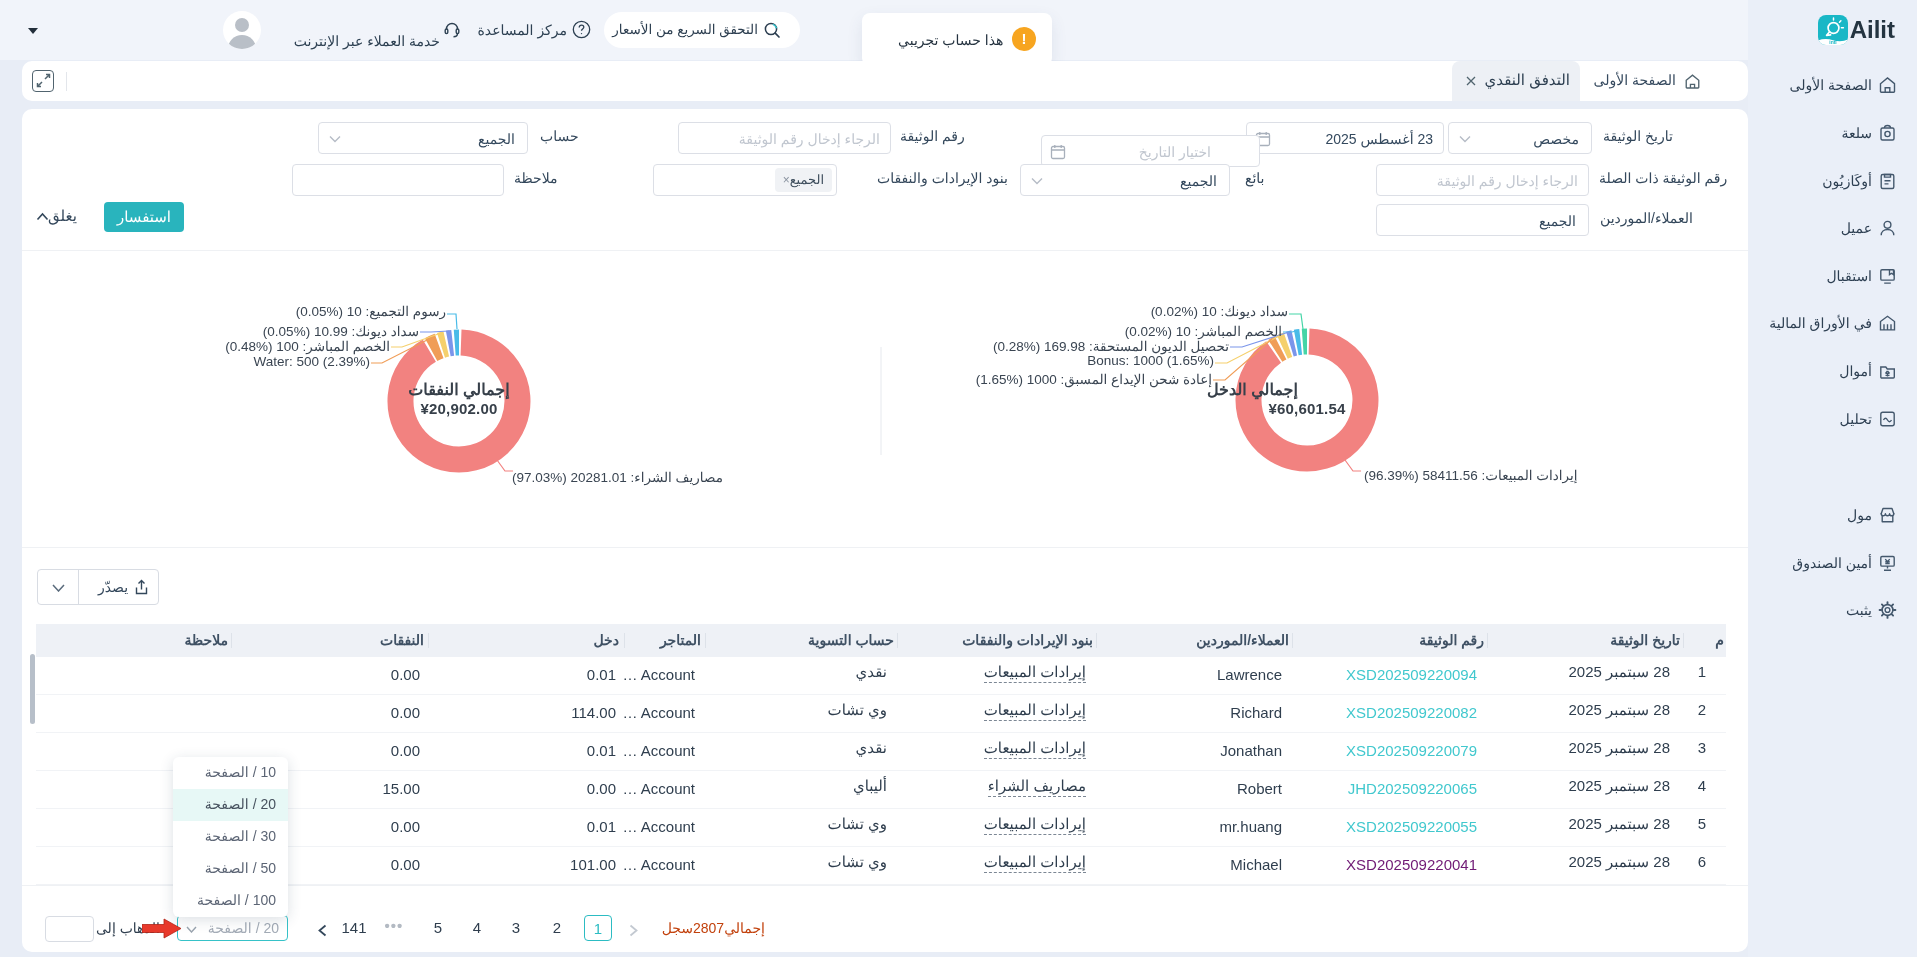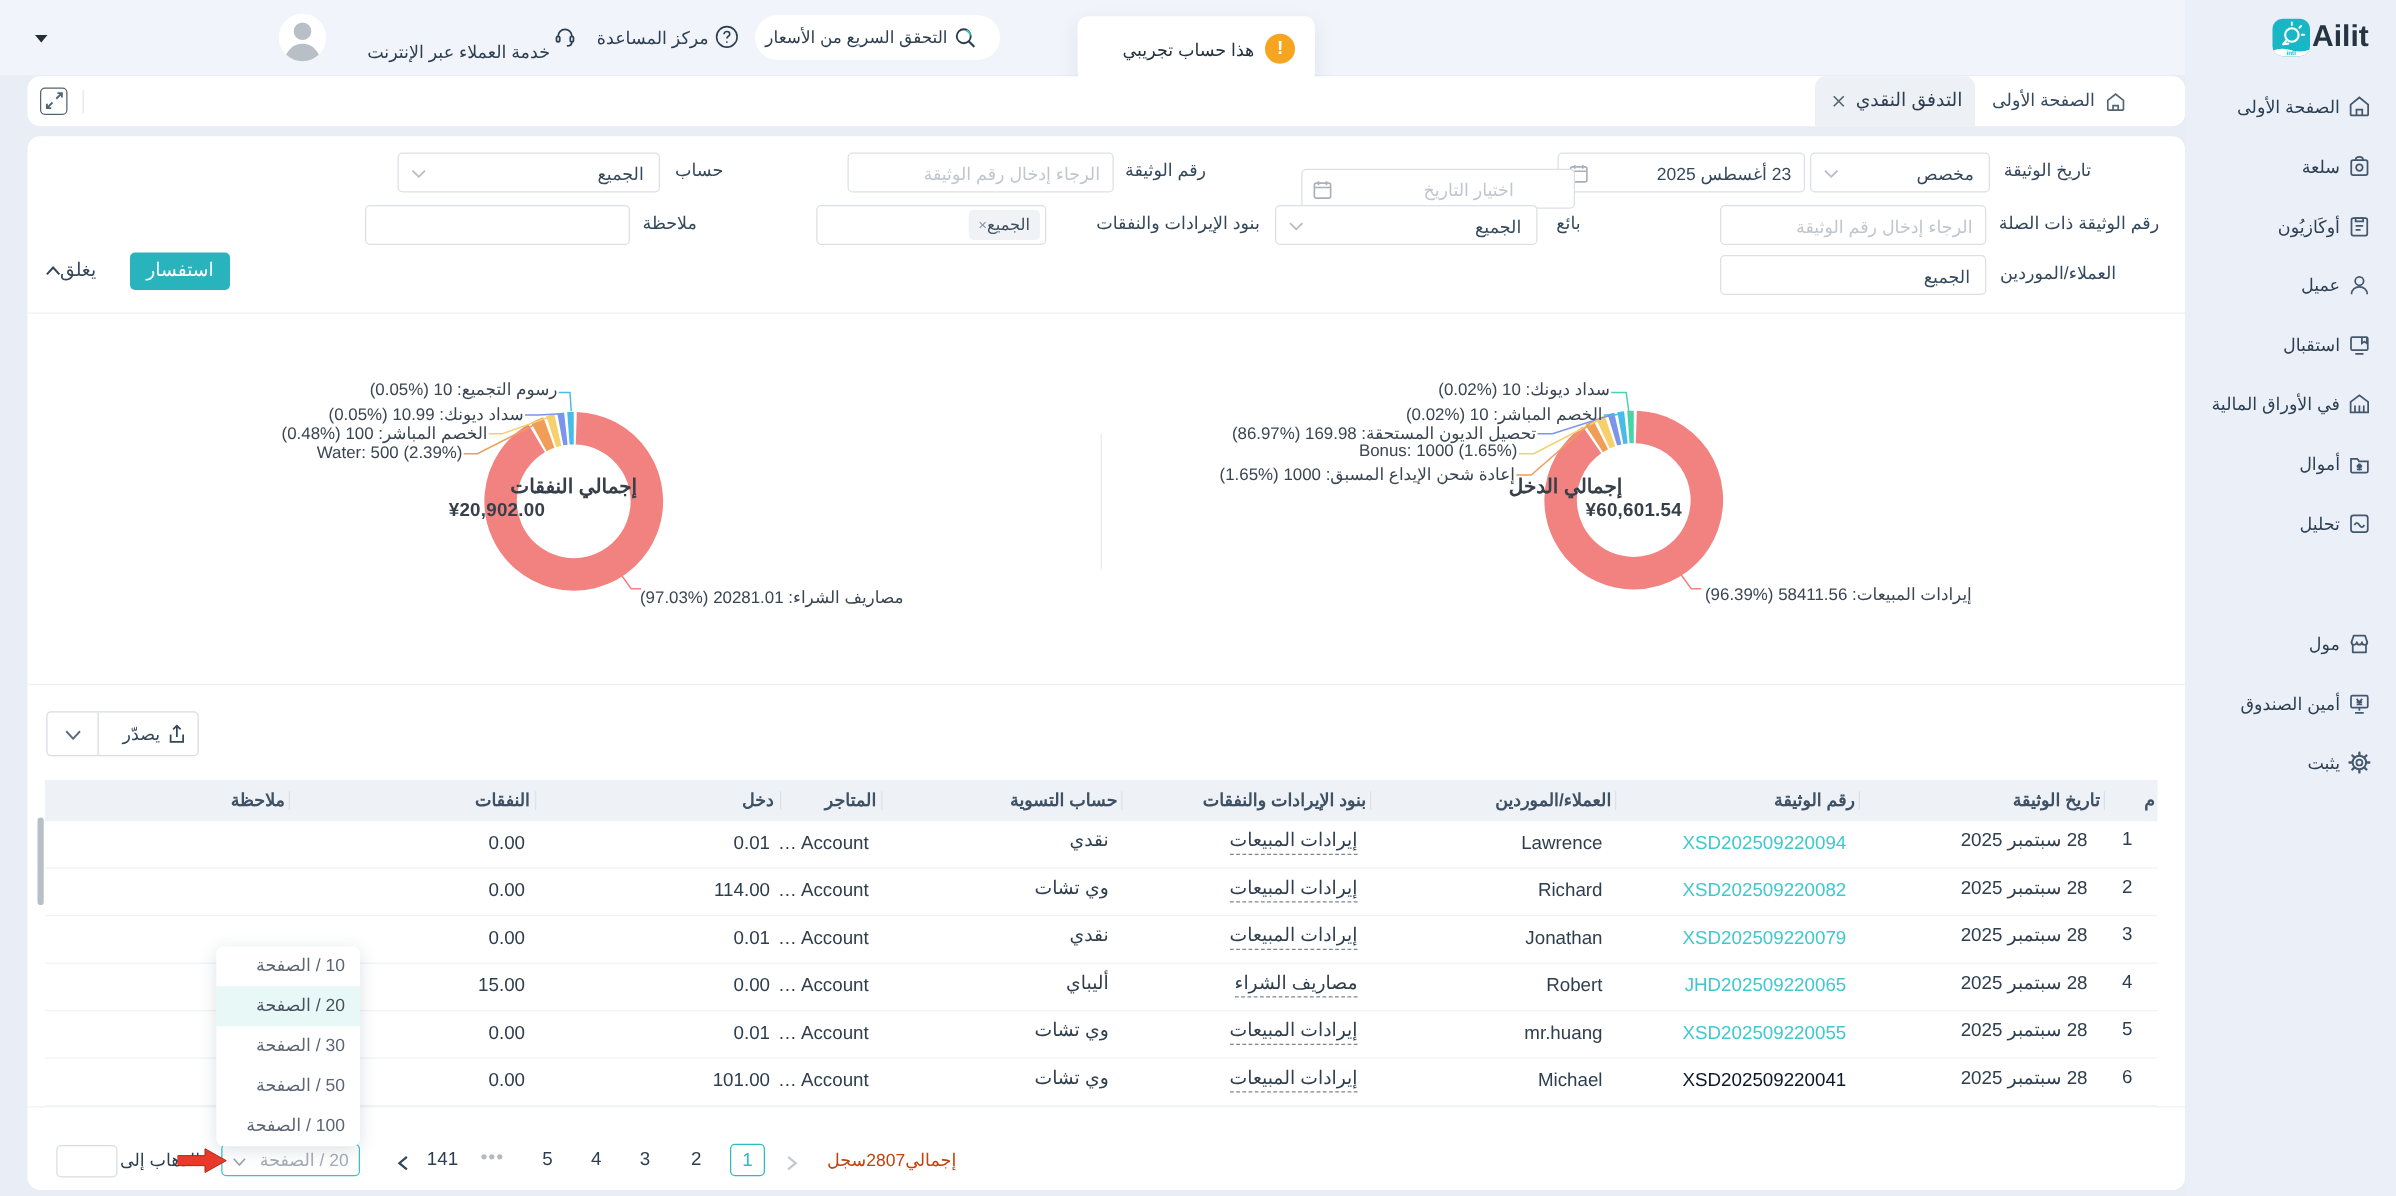--- a/index.html
+++ b/index.html
@@ -279,33 +279,33 @@
       <polyline points="425,64 434,64 435,79" stroke="#49bbe8" fill="none" stroke-width="1.2"></polyline>
       <polyline points="398,82 409,82 427,81" stroke="#7b95ea" fill="none" stroke-width="1.2"></polyline>
       <polyline points="369,97 380,97 419,83" stroke="#f5d06c" fill="none" stroke-width="1.2"></polyline>
       <polyline points="349,113 360,113 409,88" stroke="#f09d57" fill="none" stroke-width="1.2"></polyline>
       <polyline points="475,210 483,221 491,221" stroke="#f28280" fill="none" stroke-width="1.2"></polyline>
       <line x1="859" y1="97" x2="859" y2="205" stroke="#e6e9ee" stroke-width="1"></line>
     </svg>
 
     <div class="clab" style="right:460px;top:194px">سداد ديونك: 10 <span dir="ltr">(0.02%)</span></div>
     <div class="clab" style="right:466px;top:214px">الخصم المباشر: 10 <span dir="ltr">(0.02%)</span></div>
-    <div class="clab" style="right:519px;top:229px">تحصيل الديون المستحقة: 169.98 <span dir="ltr">(86.97%)</span></div>
+    <div class="clab" style="right:519px;top:229px">تحصيل الديون المستحقة: 169.98 <span dir="ltr">(0.28%)</span></div>
     <div class="clab" style="right:534px;top:244px"><span dir="ltr">Bonus: 1000 (1.65%)</span></div>
     <div class="clab" style="right:536px;top:262px">إعادة شحن الإيداع المسبق: 1000 <span dir="ltr">(1.65%)</span></div>
     <div class="clab" style="left:1342px;top:358px">إيرادات المبيعات: 58411.56 <span dir="ltr">(96.39%)</span></div>
     <div class="clab" style="right:1302px;top:194px">رسوم التجميع: 10 <span dir="ltr">(0.05%)</span></div>
     <div class="clab" style="right:1329px;top:214px">سداد ديونك: 10.99 <span dir="ltr">(0.05%)</span></div>
     <div class="clab" style="right:1358px;top:229px">الخصم المباشر: 100 <span dir="ltr">(0.48%)</span></div>
     <div class="clab" style="right:1378px;top:245px"><span dir="ltr">Water: 500 (2.39%)</span></div>
     <div class="clab" style="left:490px;top:360px">مصاريف الشراء: 20281.01 <span dir="ltr">(97.03%)</span></div>
     <div class="abs" style="left:1185px;top:271px;width:200px;text-align:left;font-size:16px;font-weight:bold;color:#37404a;line-height:19px">إجمالي الدخل</div>
     <div class="abs" style="left:1185px;top:291px;width:200px;text-align:center;font-size:15px;font-weight:bold;color:#37404a;direction:ltr;letter-spacing:0.2px">¥60,601.54</div>
     <div class="abs" style="left:337px;top:271px;width:200px;text-align:center;font-size:16px;font-weight:bold;color:#37404a;line-height:19px">إجمالي النفقات</div>
-    <div class="abs" style="left:337px;top:291px;width:200px;text-align:left;font-size:15px;font-weight:bold;color:#37404a;direction:ltr;letter-spacing:0.2px">¥20,902.00</div>
+    <div class="abs" style="left:337px;top:291px;width:200px;text-align:center;font-size:15px;font-weight:bold;color:#37404a;direction:ltr;letter-spacing:0.2px">¥20,902.00</div>
 
     <div class="abs" style="left:15px;top:460px;width:122px;height:36px;border:1px solid #d8dce3;border-radius:4px;background:#fff">
       <div class="abs" style="left:40px;top:0;width:1px;height:34px;background:#d8dce3"></div>
       <svg class="abs" style="left:14px;top:14px" width="13" height="8" viewBox="0 0 13 8" fill="none" stroke="#5a6b7c" stroke-width="1.5">
         <path d="M1 1 L6.5 7 L12 1"></path>
       </svg>
       <div class="abs" style="left:60px;top:9px;font-size:14px;color:#33475b">يصدّر</div>
       <svg class="abs" style="left:95px;top:9px" width="17" height="17" viewBox="0 0 17 17" fill="none" stroke="#33475b" stroke-width="1.4">
         <path d="M3.5 8.5 v6 h10 v-6 M8.5 10.5 V2 M5.5 4.5 L8.5 1.5 L11.5 4.5"></path>
       </svg>
@@ -377,21 +377,21 @@
     <div class="td" style="right:271px;top:709px;color:#41c8ce;direction:ltr">XSD202509220055</div>
     <div class="td" style="right:466px;top:709px;direction:ltr">mr.huang</div>
     <div class="td" style="right:662px;top:706px"><span style="border-bottom:1px dashed #7c8794;padding-bottom:2px">إيرادات المبيعات</span></div>
     <div class="td" style="right:861px;top:706px">وي تشات</div>
     <div class="td" style="right:1053px;top:709px;direction:ltr">… Account</div>
     <div class="td" style="right:1132px;top:709px;direction:ltr">0.01</div>
     <div class="td" style="right:1328px;top:709px;direction:ltr">0.00</div>
     <div class="rowline" style="top:775px;left:14px;width:1690px"></div>
     <div class="td" style="right:42px;top:744px">6</div>
     <div class="td" style="right:78px;top:744px">28 سبتمبر 2025</div>
-    <div class="td" style="right:271px;top:747px;color:#0f172a;direction:ltr">XSD202509220041</div>
+    <div class="td" style="right:271px;top:747px;color:#701a75;direction:ltr">XSD202509220041</div>
     <div class="td" style="right:466px;top:747px;direction:ltr">Michael</div>
     <div class="td" style="right:662px;top:744px"><span style="border-bottom:1px dashed #7c8794;padding-bottom:2px">إيرادات المبيعات</span></div>
     <div class="td" style="right:861px;top:744px">وي تشات</div>
     <div class="td" style="right:1053px;top:747px;direction:ltr">… Account</div>
     <div class="td" style="right:1132px;top:747px;direction:ltr">101.00</div>
     <div class="td" style="right:1328px;top:747px;direction:ltr">0.00</div>
 
     <div class="abs" style="left:8px;top:545px;width:5px;height:70px;background:#b7bfc9;border-radius:3px"></div>
 
     <div class="hdivider" style="top:776px"></div>

